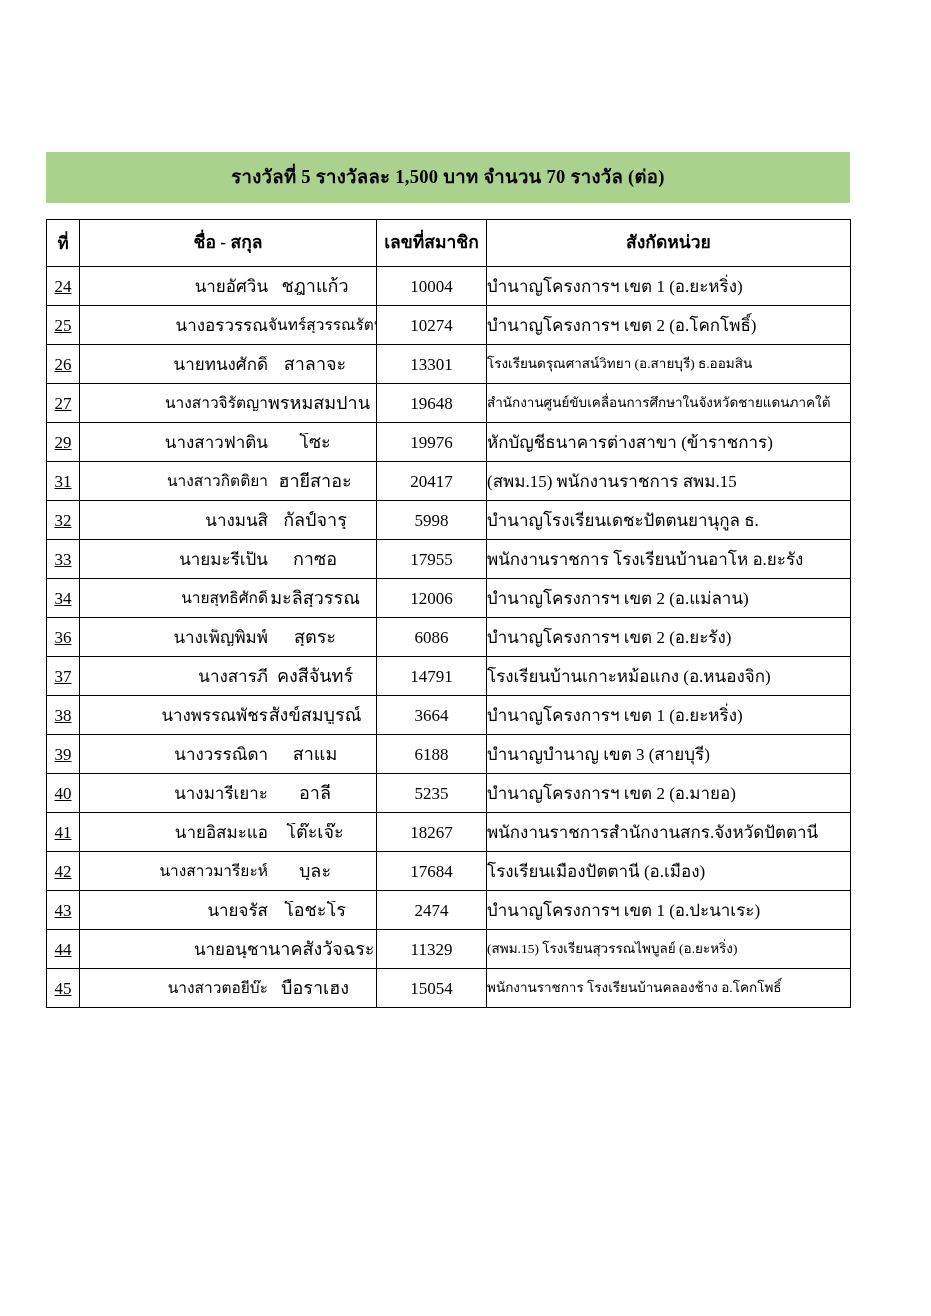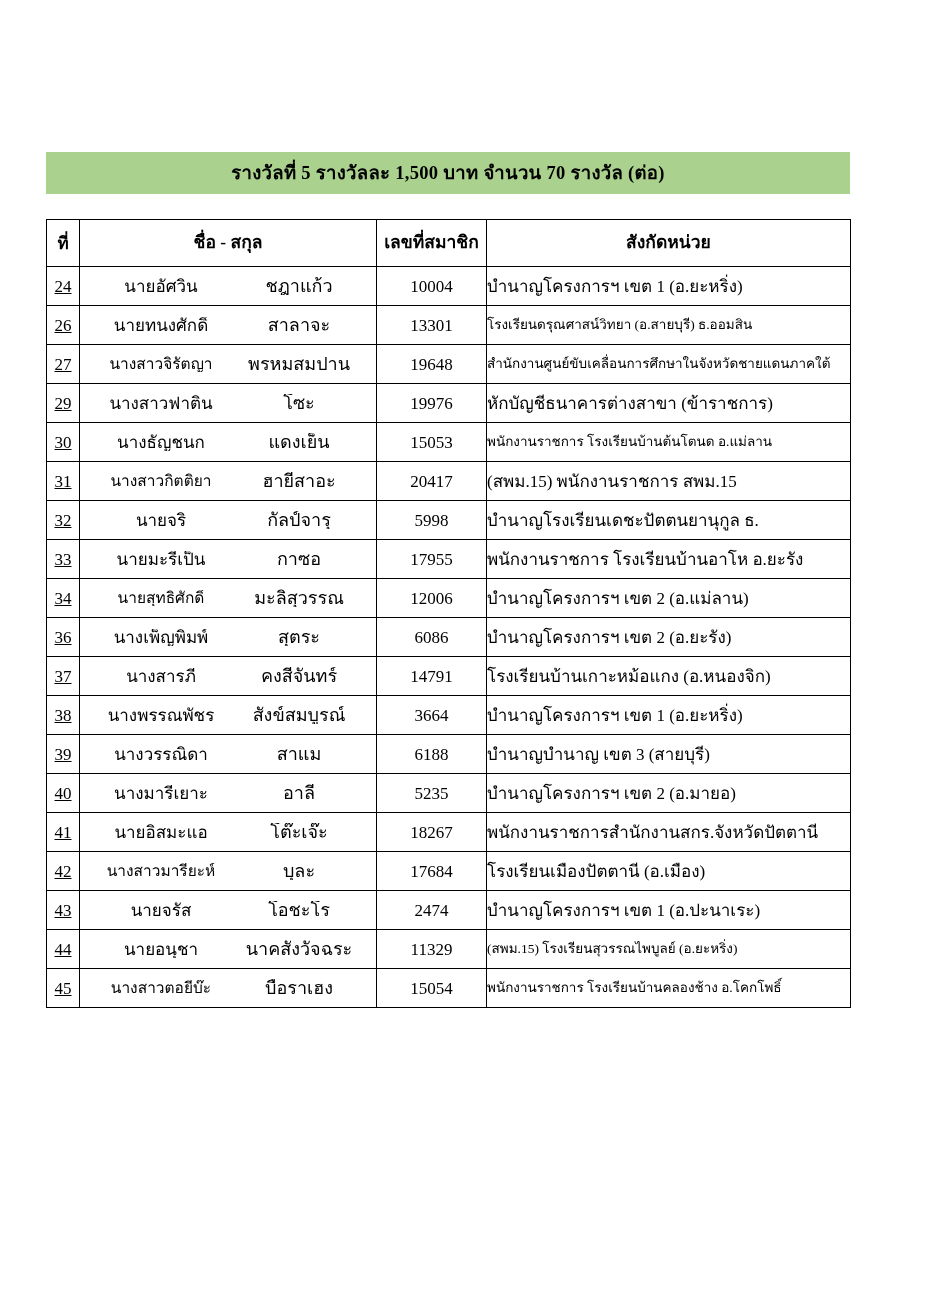--- a/index.html
+++ b/index.html
@@ -20,21 +20,21 @@
     height: 1316px;
     box-sizing: border-box;
   }
 
   
   .banner {
     position: absolute;
     left: 46px;
     top: 152px;
     width: 804px;
-    height: 42px;
+    height: 51px;
     background: #abd18e;
     display: flex;
     align-items: center;
     justify-content: center;
   }
   .banner-title {
     font-size: 18.5px;
     font-weight: bold;
     letter-spacing: 0.3px;
     white-space: nowrap;
@@ -91,23 +91,24 @@
   }
   .name-inner {
     display: flex;
     align-items: center;
     height: 100%;
     padding-left: 6px;
     box-sizing: border-box;
   }
   .fname {
     flex: 0 0 150px;
-    text-align: center;
+    text-align: right;
     font-size: 17px;
     overflow: hidden;
+    margin-left: 32px;
   }
   .lname {
     flex: 1 1 auto;
     text-align: center;
     font-size: 18px;
     padding-right: 14px;
     overflow: hidden;
   }
   td.cell-unit {
     text-align: left;
@@ -151,20 +152,31 @@
             <td class="cell-name">
               <div class="name-inner">
                 <span class="fname">นายอัศวิน</span>
                 <span class="lname">ชฎาแก้ว</span>
               </div>
             </td>
             <td class="cell-member">10004</td>
             <td class="cell-unit">บำนาญโครงการฯ เขต 1 (อ.ยะหริ่ง)</td>
           </tr>
           <tr>
+            <td class="cell-no">25</td>
+            <td class="cell-name">
+              <div class="name-inner">
+                <span class="fname">นางอรวรรณ</span>
+                <span class="lname tight">จันทร์สุวรรณรัตน์</span>
+              </div>
+            </td>
+            <td class="cell-member">10274</td>
+            <td class="cell-unit">บำนาญโครงการฯ เขต 2 (อ.โคกโพธิ์)</td>
+          </tr>
+          <tr>
             <td class="cell-no">26</td>
             <td class="cell-name">
               <div class="name-inner">
                 <span class="fname">นายทนงศักดิ์</span>
                 <span class="lname">สาลาจะ</span>
               </div>
             </td>
             <td class="cell-member">13301</td>
             <td class="cell-unit small">โรงเรียนดรุณศาสน์วิทยา (อ.สายบุรี) ธ.ออมสิน</td>
           </tr>
@@ -184,46 +196,35 @@
             <td class="cell-name">
               <div class="name-inner">
                 <span class="fname">นางสาวฟาติน</span>
                 <span class="lname">โซะ</span>
               </div>
             </td>
             <td class="cell-member">19976</td>
             <td class="cell-unit">หักบัญชีธนาคารต่างสาขา (ข้าราชการ)</td>
           </tr>
           <tr>
-            <td class="cell-no">30</td>
-            <td class="cell-name">
-              <div class="name-inner">
-                <span class="fname">นางธัญชนก</span>
-                <span class="lname">แดงเย็น</span>
-              </div>
-            </td>
-            <td class="cell-member">15053</td>
-            <td class="cell-unit small">พนักงานราชการ  โรงเรียนบ้านต้นโตนด อ.แม่ลาน</td>
-          </tr>
-          <tr>
             <td class="cell-no">31</td>
             <td class="cell-name">
               <div class="name-inner">
                 <span class="fname tight">นางสาวกิตติยา</span>
                 <span class="lname">ฮายีสาอะ</span>
               </div>
             </td>
             <td class="cell-member">20417</td>
             <td class="cell-unit">(สพม.15) พนักงานราชการ สพม.15</td>
           </tr>
           <tr>
             <td class="cell-no">32</td>
             <td class="cell-name">
               <div class="name-inner">
-                <span class="fname">นายจริ</span>
+                <span class="fname">นางมนสิ</span>
                 <span class="lname">กัลป์จารุ</span>
               </div>
             </td>
             <td class="cell-member">5998</td>
             <td class="cell-unit">บำนาญโรงเรียนเดชะปัตตนยานุกูล ธ.</td>
           </tr>
           <tr>
             <td class="cell-no">33</td>
             <td class="cell-name">
               <div class="name-inner">

